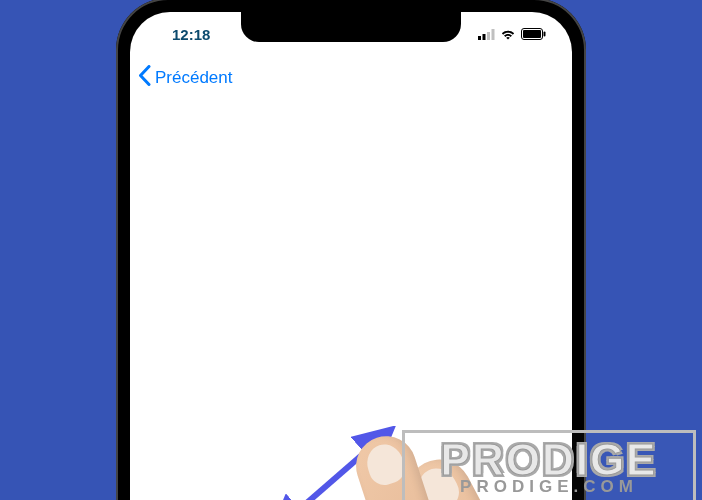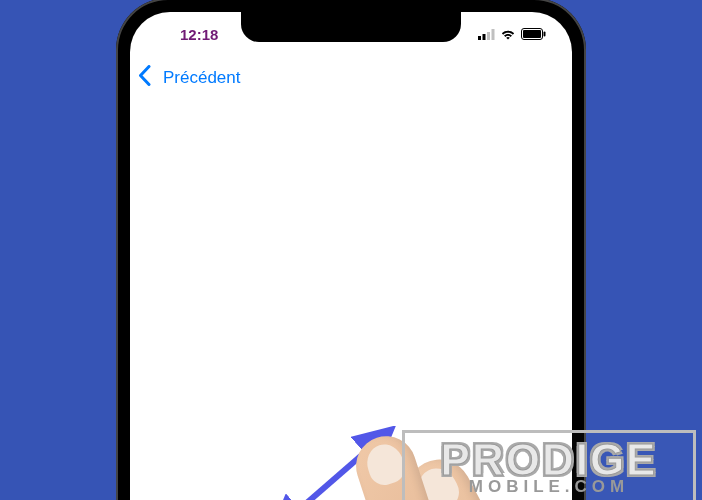--- a/index.html
+++ b/index.html
@@ -38,30 +38,30 @@
       width: 220px;
       height: 30px;
       background: #000;
       border-bottom-left-radius: 18px;
       border-bottom-right-radius: 18px;
       z-index: 10;
     }
     .status-bar {
       position: absolute;
       top: 0;
-      left: 12px;
+      left: 4px;
       right: 0;
       height: 44px;
       display: flex;
       align-items: center;
       justify-content: space-between;
       padding: 0 20px;
       font-size: 15px;
       font-weight: 600;
-      color: #701a75;
+      color: #0c4a6e;
     }
     .status-time { padding-left: 18px; }
     .status-icons {
       display: flex;
       align-items: center;
       gap: 5px;
       padding-right: 6px;
     }
     .nav-bar {
       position: absolute;
@@ -71,21 +71,21 @@
       height: 44px;
       display: flex;
       align-items: center;
       padding: 0 8px;
     }
     .back-button {
       display: flex;
       align-items: center;
       color: #007aff;
       font-size: 17px;
-      gap: 12px;
+      gap: 4px;
       cursor: pointer;
     }
     .back-chevron { display: inline-block; }
     .content-area {
       position: absolute;
       top: 88px;
       left: 0; right: 0; bottom: 0;
       background: #fff;
     }
     .pinch-arrow {
@@ -231,14 +231,14 @@
             <div class="nail nail1"></div>
           </div>
       </div>
     </div>
 
   </div>
 </div>
 
 <div class="watermark-box">
   <div class="watermark-main">PRODIGE</div>
-  <div class="watermark-sub">MOBILE.COM</div>
+  <div class="watermark-sub">PRODIGE.COM</div>
 </div>
 
 </body></html>

